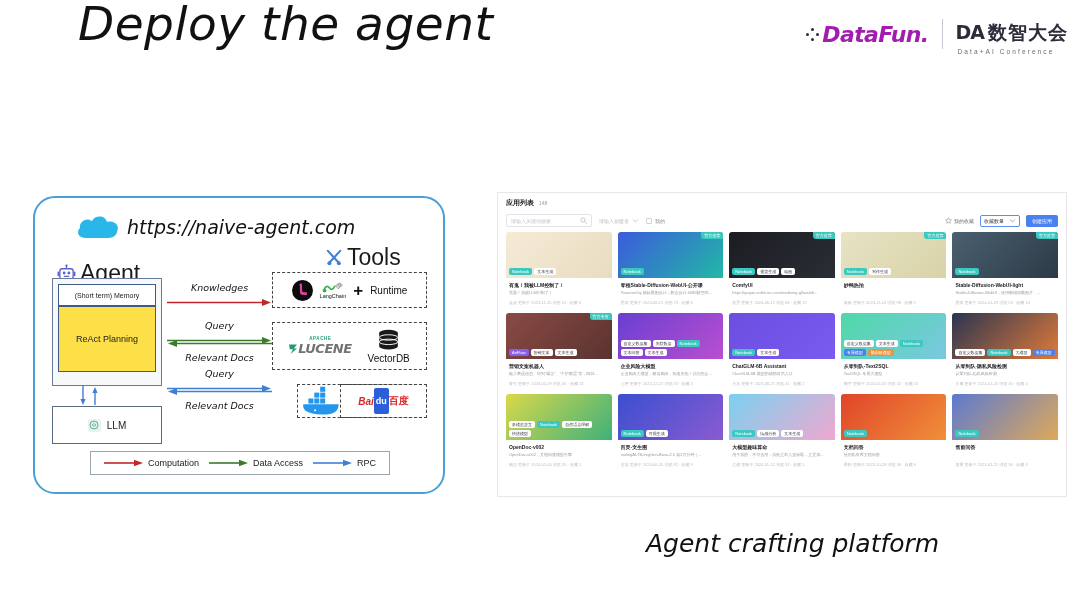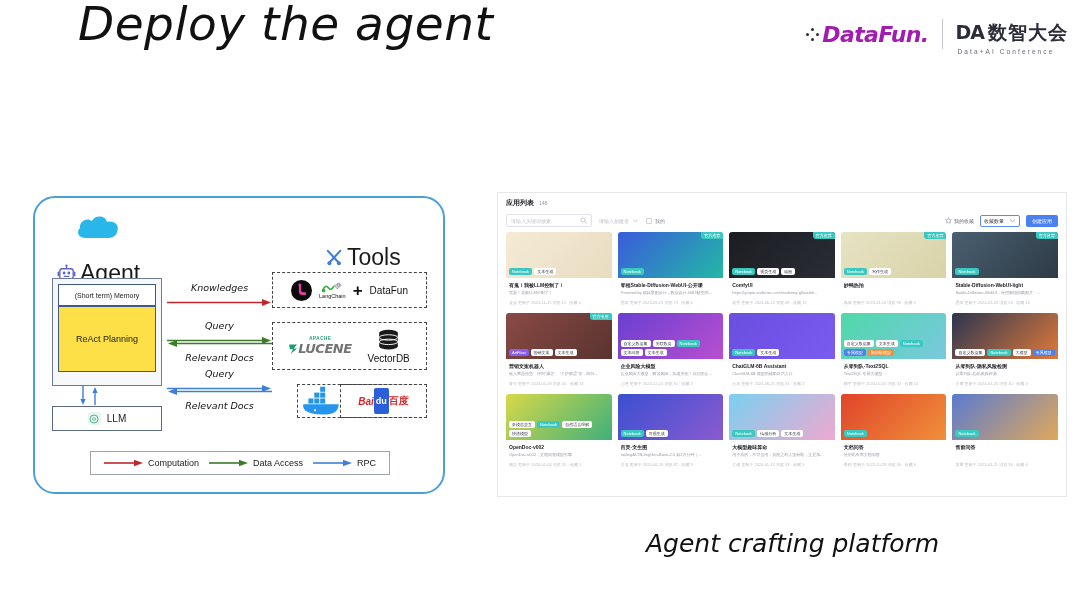--- a/index.html
+++ b/index.html
@@ -98,21 +98,21 @@
     display: flex; align-items: center; justify-content: center;
     font-size: 7px; color: #222;
   }
   #planning-box {
     height: 66px; border: 1px solid #3d5a88; background: #fde047;
     display: flex; align-items: center; justify-content: center;
     font-size: 9px; color: #222;
   }
   #llm-box {
     position: absolute; left: 17px; top: 208px;
-    width: 110px; height: 25px;
+    width: 110px; height: 38px;
     border: 1px solid #5a6a85; background: #fff;
     display: flex; align-items: center; justify-content: center; gap: 6px;
     font-size: 10px; color: #222;
   }
   .llm-mark {
     width: 13px; height: 13px; border-radius: 3px;
     background: #e6f3ee;
     display: flex; align-items: center; justify-content: center;
   }
   #llm-arrows { position: absolute; left: 40px; top: 188px; width: 30px; height: 20px; }
@@ -295,20 +295,21 @@
     </div>
     <div id="da-sub">Data+AI Conference</div>
   </div>
 </div>
 
 <div id="diagram-panel">
 
   <svg id="cloud-icon" viewBox="0 0 48 26">
     <path d="M12 24 C4 24 2 18 6 14 C5 7 13 3 18 7 C21 1 31 1 33 8 C41 6 46 12 43 18 C42 23 37 24 33 24 Z" fill="#29b6e8"></path>
   </svg>
+  <div id="url-text">https://naive-agent.com</div>
 
   <div id="agent-heading">
     <svg width="19" height="19" viewBox="0 0 20 20">
       <rect x="3" y="5" width="14" height="11" rx="2.5" fill="#fff" stroke="#5b63c9" stroke-width="1.4"></rect>
       <circle cx="7.5" cy="9.5" r="1.5" fill="#5b63c9"></circle>
         <circle cx="12.5" cy="9.5" r="1.5" fill="#5b63c9"></circle>
       <rect x="7" y="12.4" width="6" height="1.2" rx="0.6" fill="#5b63c9"></rect>
       <rect x="9.3" y="1.5" width="1.4" height="3" fill="#5b63c9"></rect>
         <circle cx="10" cy="1.6" r="1.2" fill="#5b63c9"></circle>
       <rect x="0.6" y="8" width="1.8" height="5" rx="0.9" fill="#5b63c9"></rect>
@@ -399,21 +400,21 @@
       <div style="display:flex;flex-direction:column;align-items:center;">
         <svg width="22" height="14" viewBox="0 0 26 16">
           <path d="M2 11 Q5 3 9 8 Q12 12 15 6" stroke="#3ab04a" stroke-width="2" fill="none" stroke-linecap="round"></path>
           <circle cx="3" cy="11" r="2.2" fill="#3ab04a"></circle>
           <path d="M16 5 L21 2 L24 5 L19 9 Z" fill="#dcdce4" stroke="#8a8a96" stroke-width="0.8"></path>
           <circle cx="20.5" cy="4.5" r="1.6" fill="none" stroke="#8a8a96" stroke-width="0.9"></circle>
         </svg>
         <span class="langchain-lbl">LangChain</span>
       </div>
       <span class="plus-sign">+</span>
-      <span class="runtime-lbl">DataFun</span>
+      <span class="runtime-lbl">Runtime</span>
     </div>
   </div>
 
   <div class="tool-box" id="tool-box-2">
     <div class="tool-row" style="gap:16px;">
       <div style="display:flex;flex-direction:column;align-items:center;">
         <span class="lucene-apache">APACHE</span>
         <div style="display:flex;align-items:center;gap:1px;">
           <svg width="8" height="11" viewBox="0 0 10 14">
             <path d="M0 2 L10 2 L6 7 L10 7 L2 14 L5 8 L1 8 Z" fill="#1f9b6e"></path>

